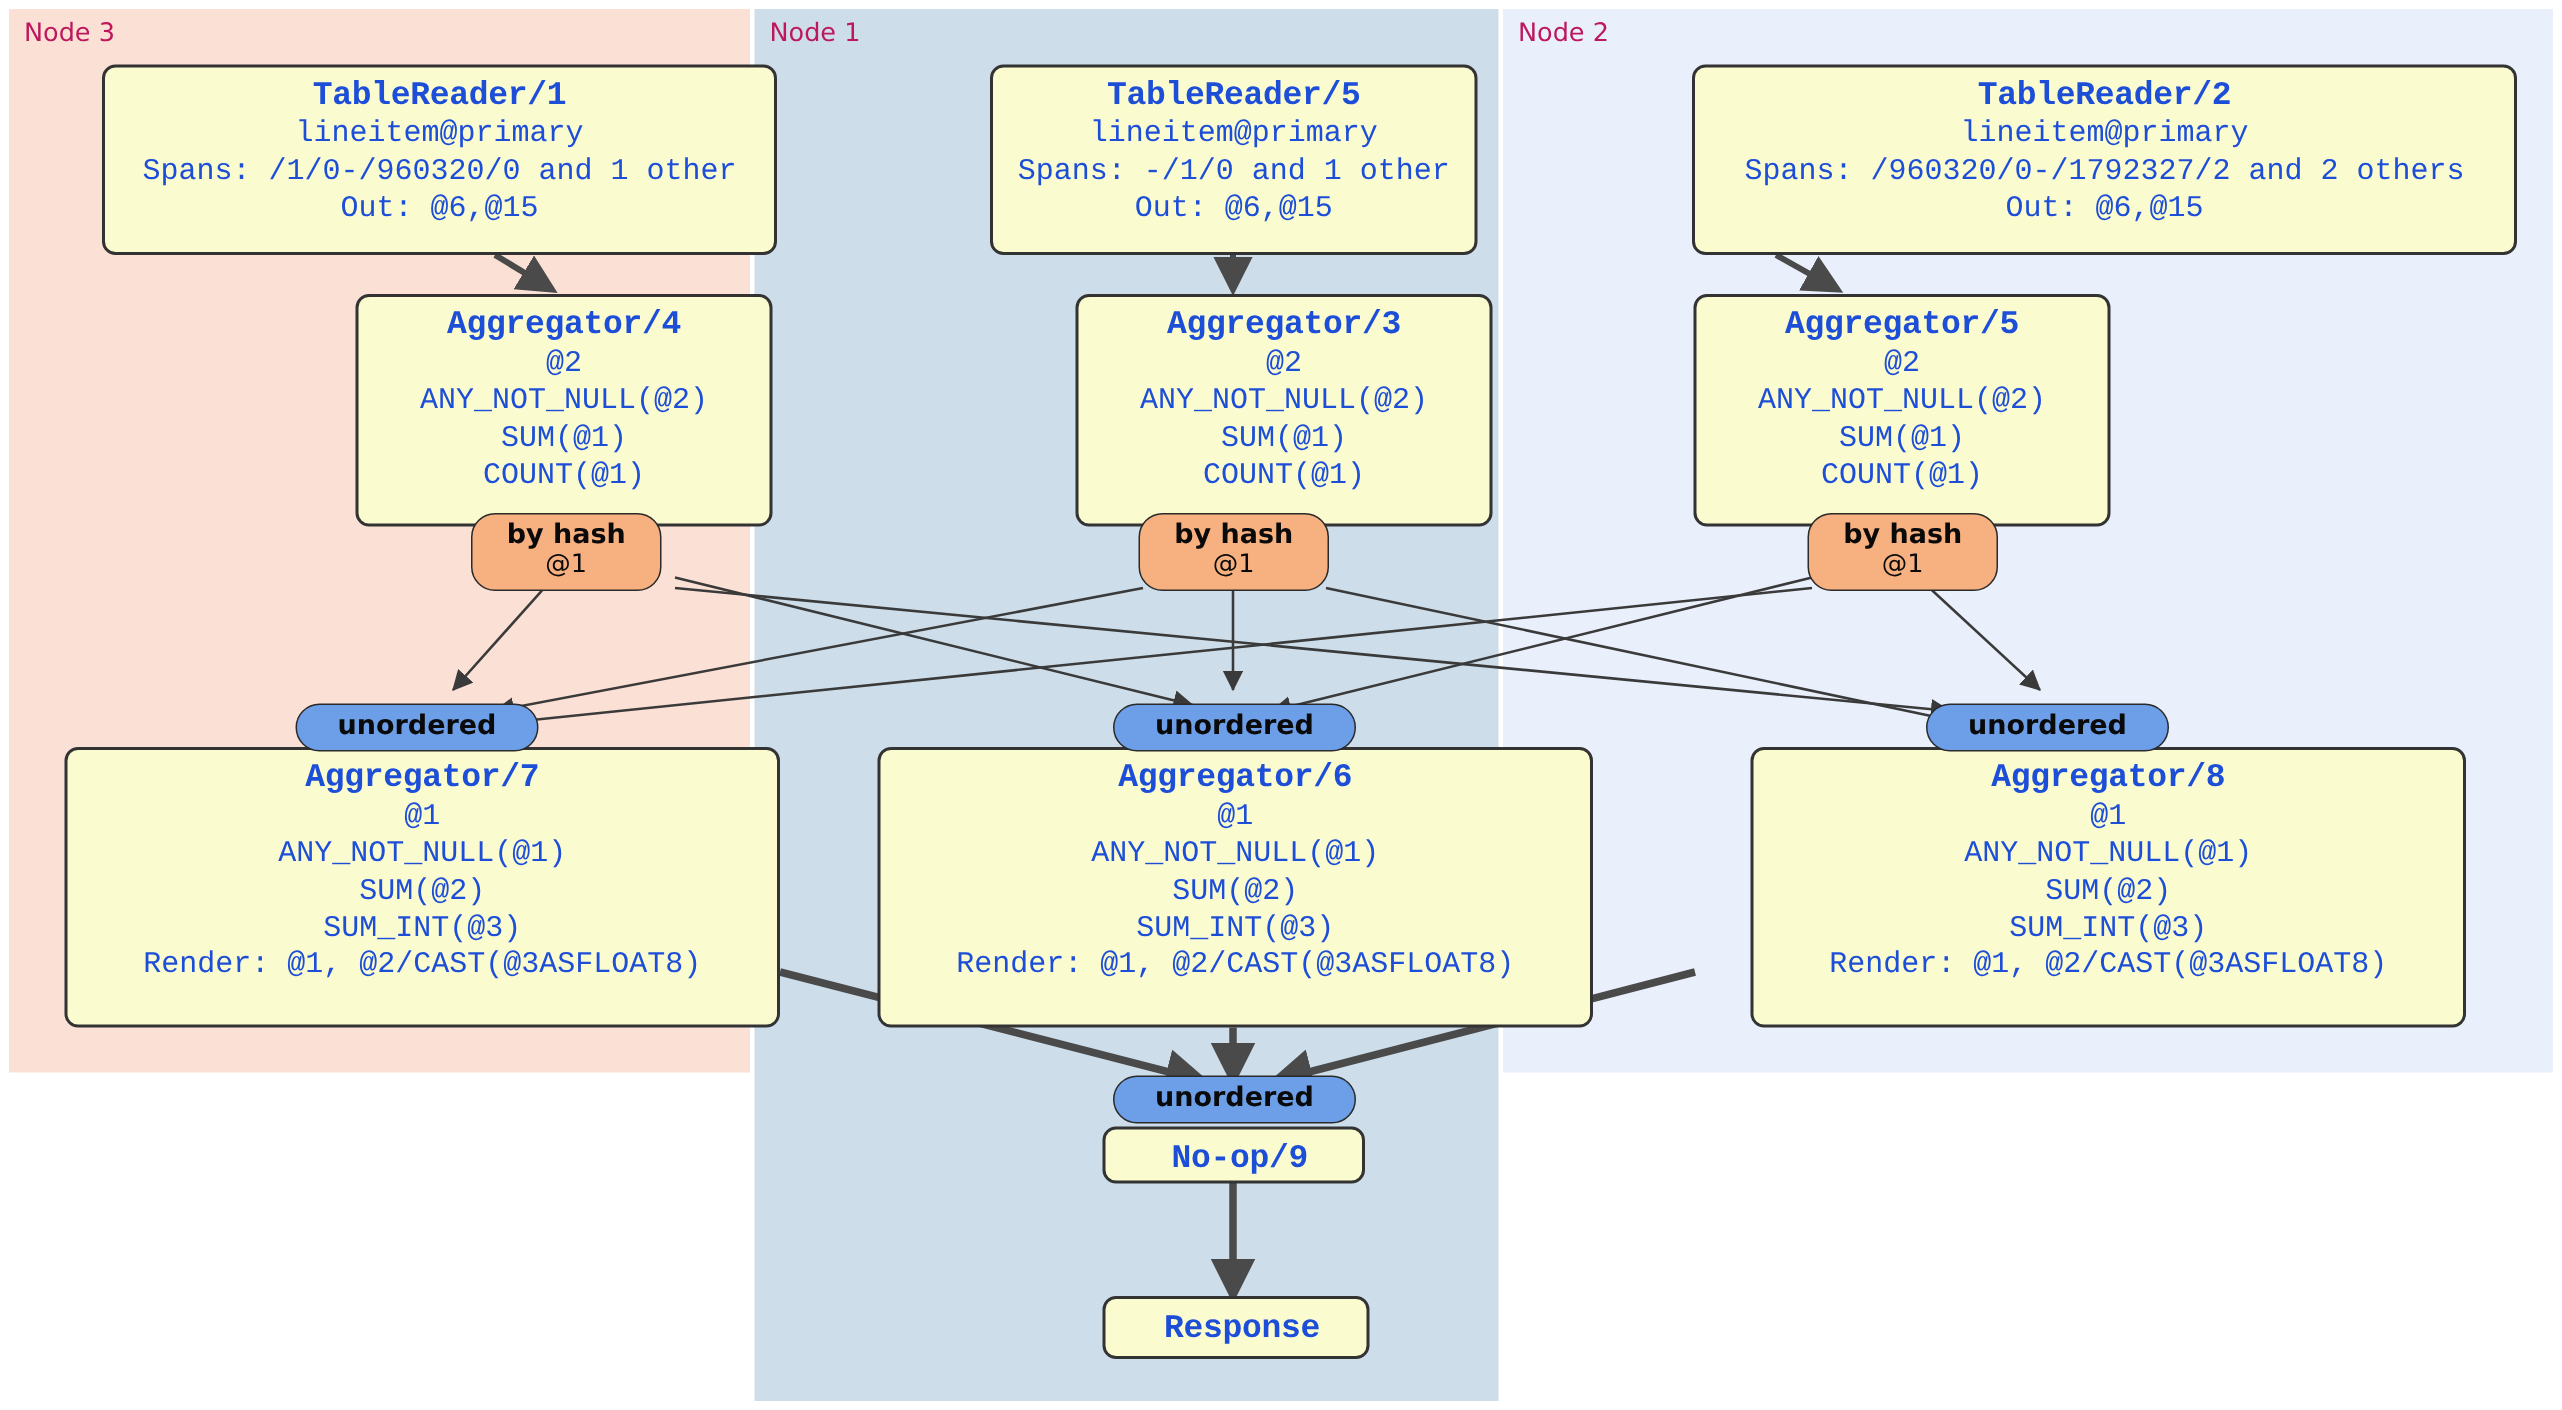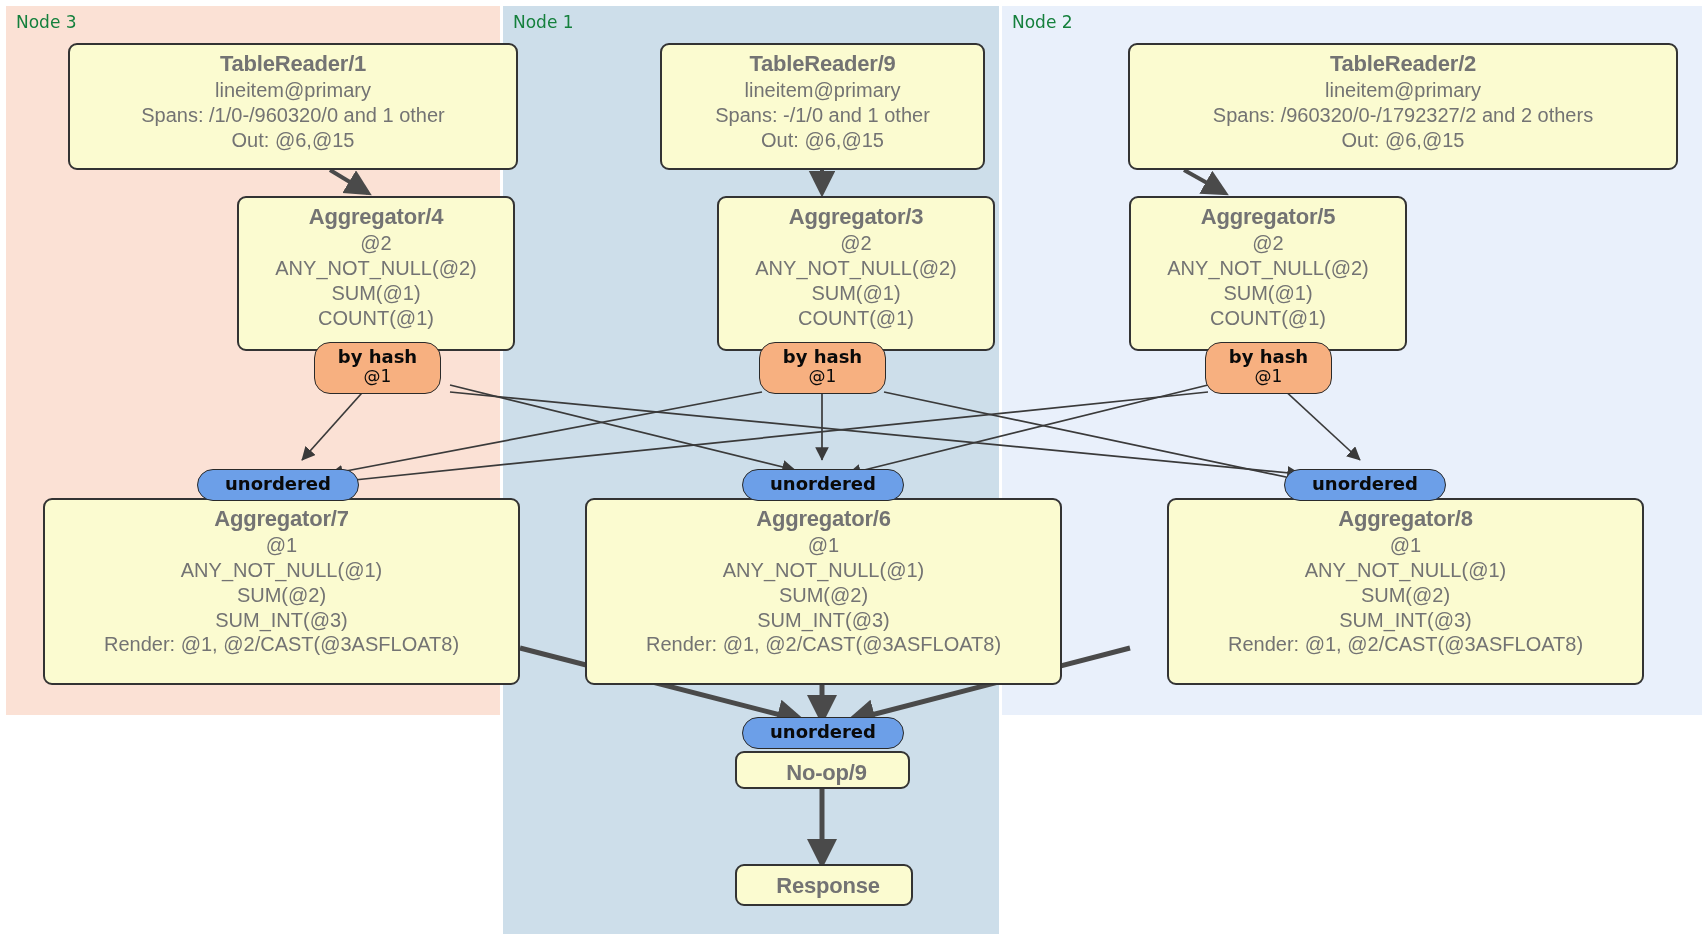--- a/index.html
+++ b/index.html
@@ -20,37 +20,37 @@
   
   .panel {
     position: absolute;
     box-sizing: border-box;
   }
   .panel-label {
     position: absolute;
     top: 6px;
     left: 10px;
     font-size: 17px;
-    color: #15803d;
+    color: #be185d;
     font-family: "DejaVu Sans", sans-serif;
     white-space: nowrap;
   }
   
   .proc {
     position: absolute;
     box-sizing: border-box;
     background: #fbfbd0;
     border: 2px solid #333333;
     border-radius: 9px;
     text-align: center;
     padding: 5px 10px 6px 10px;
     font-size: 20px;
     line-height: 1.24;
-    color: #737373;
-    font-family: Liberation Sans, sans-serif;
+    color: #1d4ed8;
+    font-family: Liberation Mono, monospace;
     white-space: nowrap;
   }
   .proc .title {
     font-weight: bold;
     font-size: 22px;
     line-height: 1.28;
     letter-spacing: -0.2px;
   }
   .proc .row {
     font-size: 20px;
@@ -170,21 +170,21 @@
   </svg>
 
   <div class="proc" style="left:68px; top:43px; width:450px; height:127px;">
     <div class="title">TableReader/1</div>
     <div class="row">lineitem@primary</div>
     <div class="row">Spans: /1/0-/960320/0 and 1 other</div>
     <div class="row">Out: @6,@15</div>
   </div>
 
   <div class="proc" style="left:660px; top:43px; width:325px; height:127px;">
-    <div class="title">TableReader/9</div>
+    <div class="title">TableReader/5</div>
     <div class="row">lineitem@primary</div>
     <div class="row">Spans: -/1/0 and 1 other</div>
     <div class="row">Out: @6,@15</div>
   </div>
 
   <div class="proc" style="left:1128px; top:43px; width:550px; height:127px;">
     <div class="title">TableReader/2</div>
     <div class="row">lineitem@primary</div>
     <div class="row">Spans: /960320/0-/1792327/2 and 2 others</div>
     <div class="row">Out: @6,@15</div>

